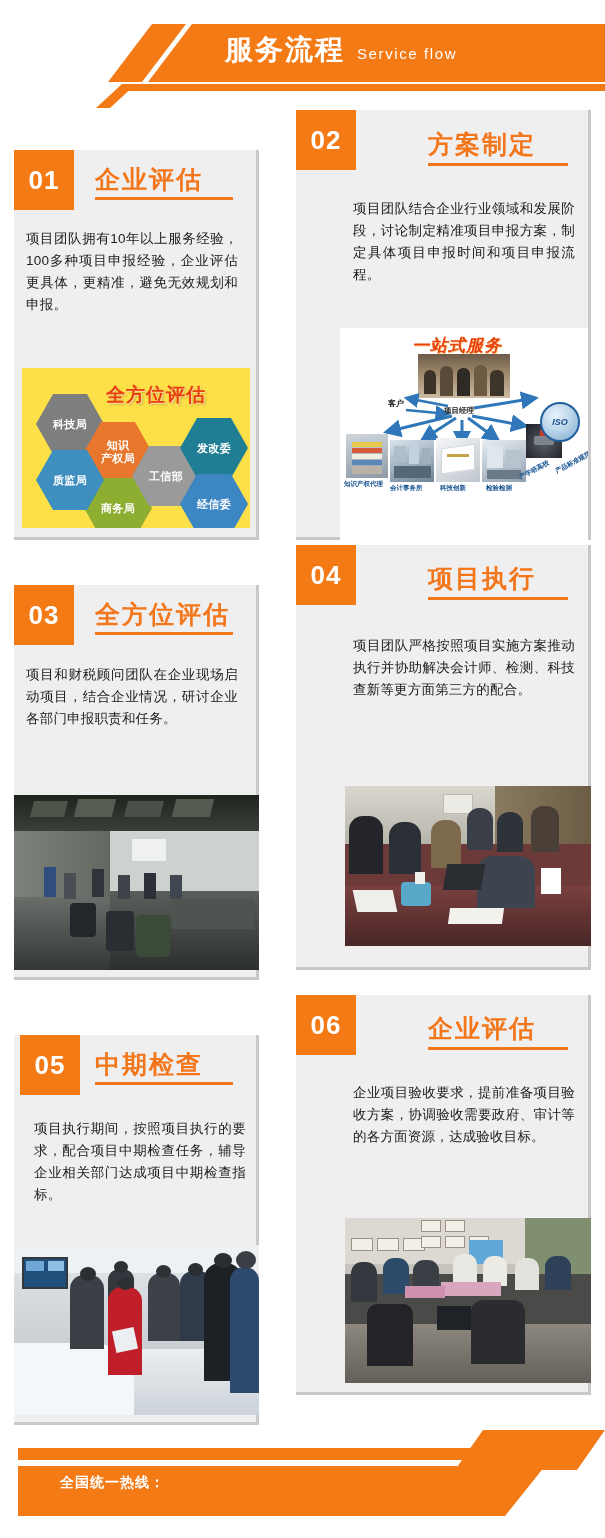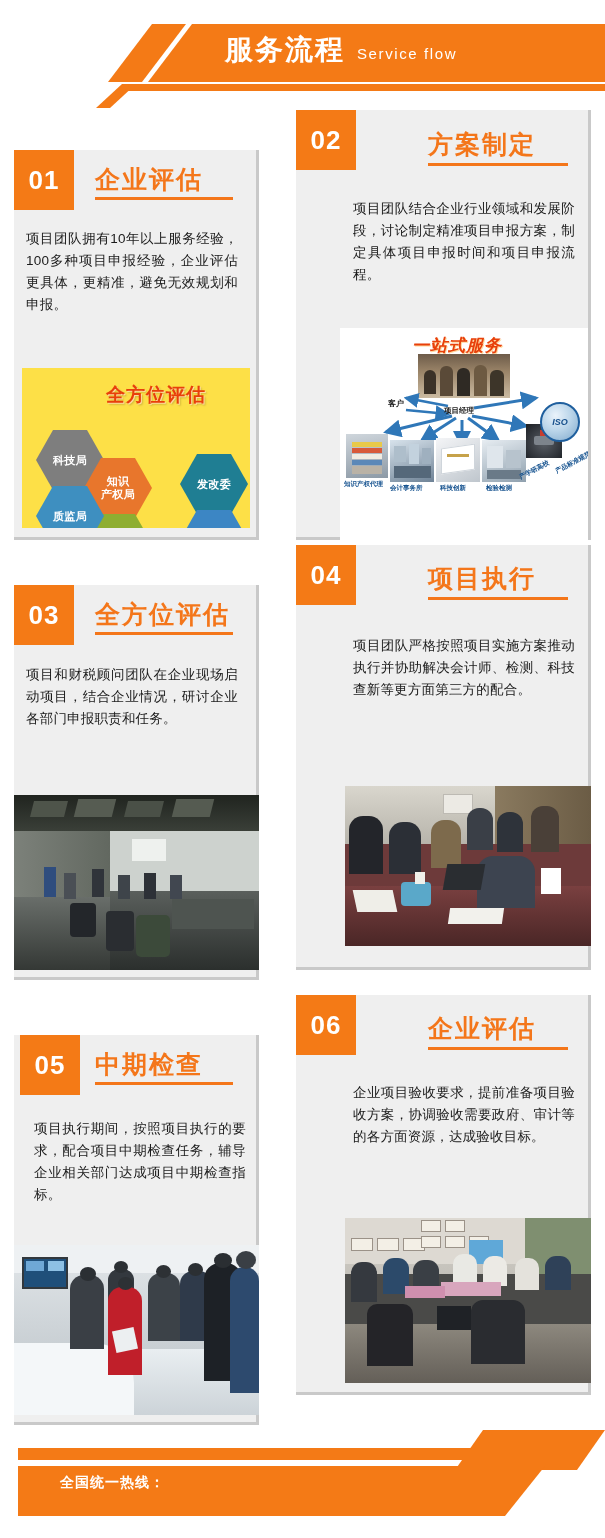--- a/index.html
+++ b/index.html
@@ -62,21 +62,21 @@
   }
   .photo { position: absolute; overflow: hidden; background: #2a2a2a; }
 
   
   .hexwrap { position: absolute; background: #fde047; overflow: hidden; }
   .hex {
     position: absolute; width: 68px; height: 60px;
     clip-path: polygon(25% 0%, 75% 0%, 100% 50%, 75% 100%, 25% 100%, 0% 50%);
     display: flex; align-items: center; justify-content: center;
     color: #fff; font-size: 11px; font-weight: bold; text-align: center;
-    line-height: 1.15; letter-spacing: .3px; margin-top: 36px;
+    line-height: 1.15; letter-spacing: .3px;
   }
   .hex-title {
     position: absolute; font-size: 19px; font-weight: bold;
     color: #E8400A; letter-spacing: 1px;
     text-shadow: 1px 1px 0 #ffd9a0, 2px 2px 2px rgba(0,0,0,.18);
     white-space: nowrap;
   }
 
   
   .svcwrap { position: absolute; background: #fff; overflow: hidden; }
@@ -148,20 +148,21 @@
   <div class="title-rule" style="left:95px; top:197px; width:138px;"></div>
   <div class="card-body" style="left:26px; top:228px; width:212px;">项目团队拥有10年以上服务经验，100多种项目申报经验，企业评估更具体，更精准，避免无效规划和申报。</div>
 
   <div class="hexwrap" style="left:22px; top:368px; width:228px; height:160px;">
     <div class="hex-title" style="left:84px; top:14px;">全方位评估</div>
     <div class="hex" style="left:14px; top:26px; background:#7E7E7E;">科技局</div>
     <div class="hex" style="left:62px; top:54px; background:#E8762C; white-space:pre-line;">知识
 产权局</div>
     <div class="hex" style="left:62px; top:110px; background:#8EAE31;">商务局</div>
     <div class="hex" style="left:14px; top:82px; background:#3E8FC0;">质监局</div>
+    <div class="hex" style="left:110px; top:78px; background:#9A9A9A;">工信部</div>
     <div class="hex" style="left:158px; top:50px; background:#1F7E93;">发改委</div>
     <div class="hex" style="left:158px; top:106px; background:#3C86C4;">经信委</div>
   </div>
 
   <div class="card" style="left:296px; top:110px; width:295px; height:430px;">
   </div>
   <div class="badge" style="left:296px; top:110px;">02</div>
   <div class="card-title" style="left:428px; top:128px;">方案制定</div>
   <div class="title-rule" style="left:428px; top:163px; width:140px;"></div>
   <div class="card-body" style="left:353px; top:198px; width:222px;">项目团队结合企业行业领域和发展阶段，讨论制定精准项目申报方案，制定具体项目申报时间和项目申报流程。</div>

